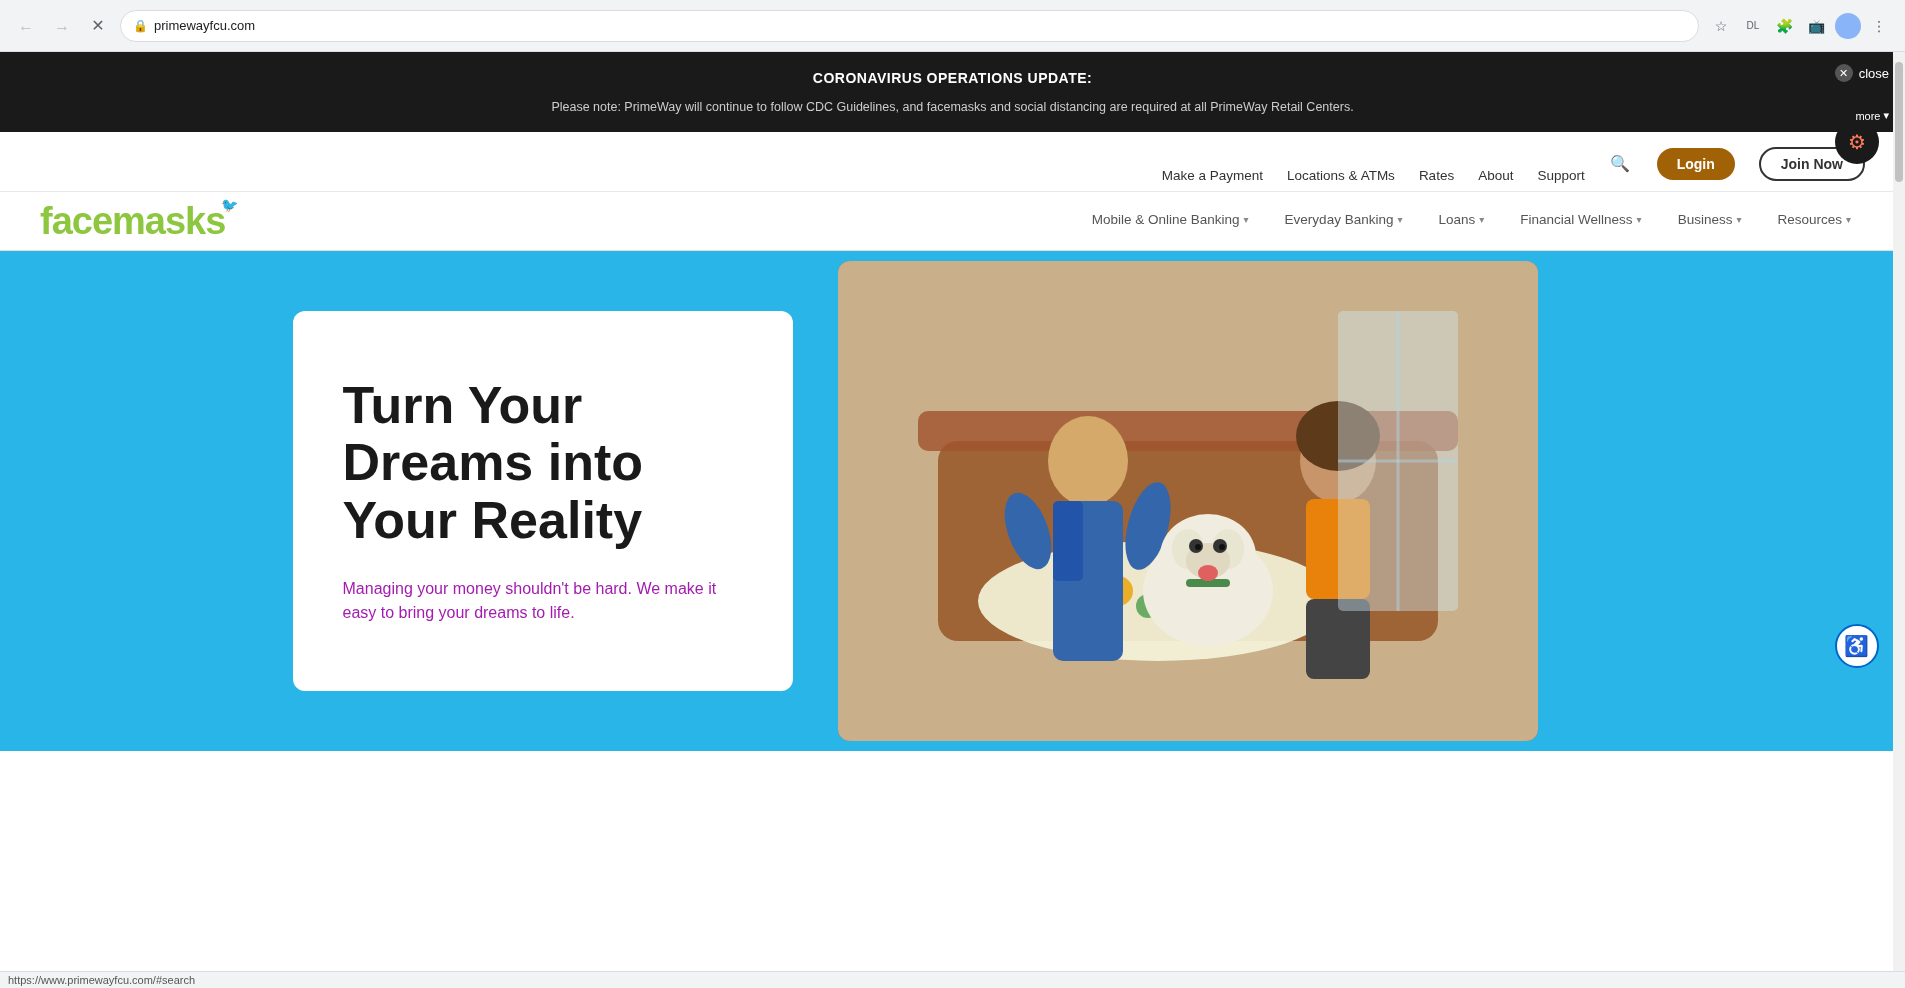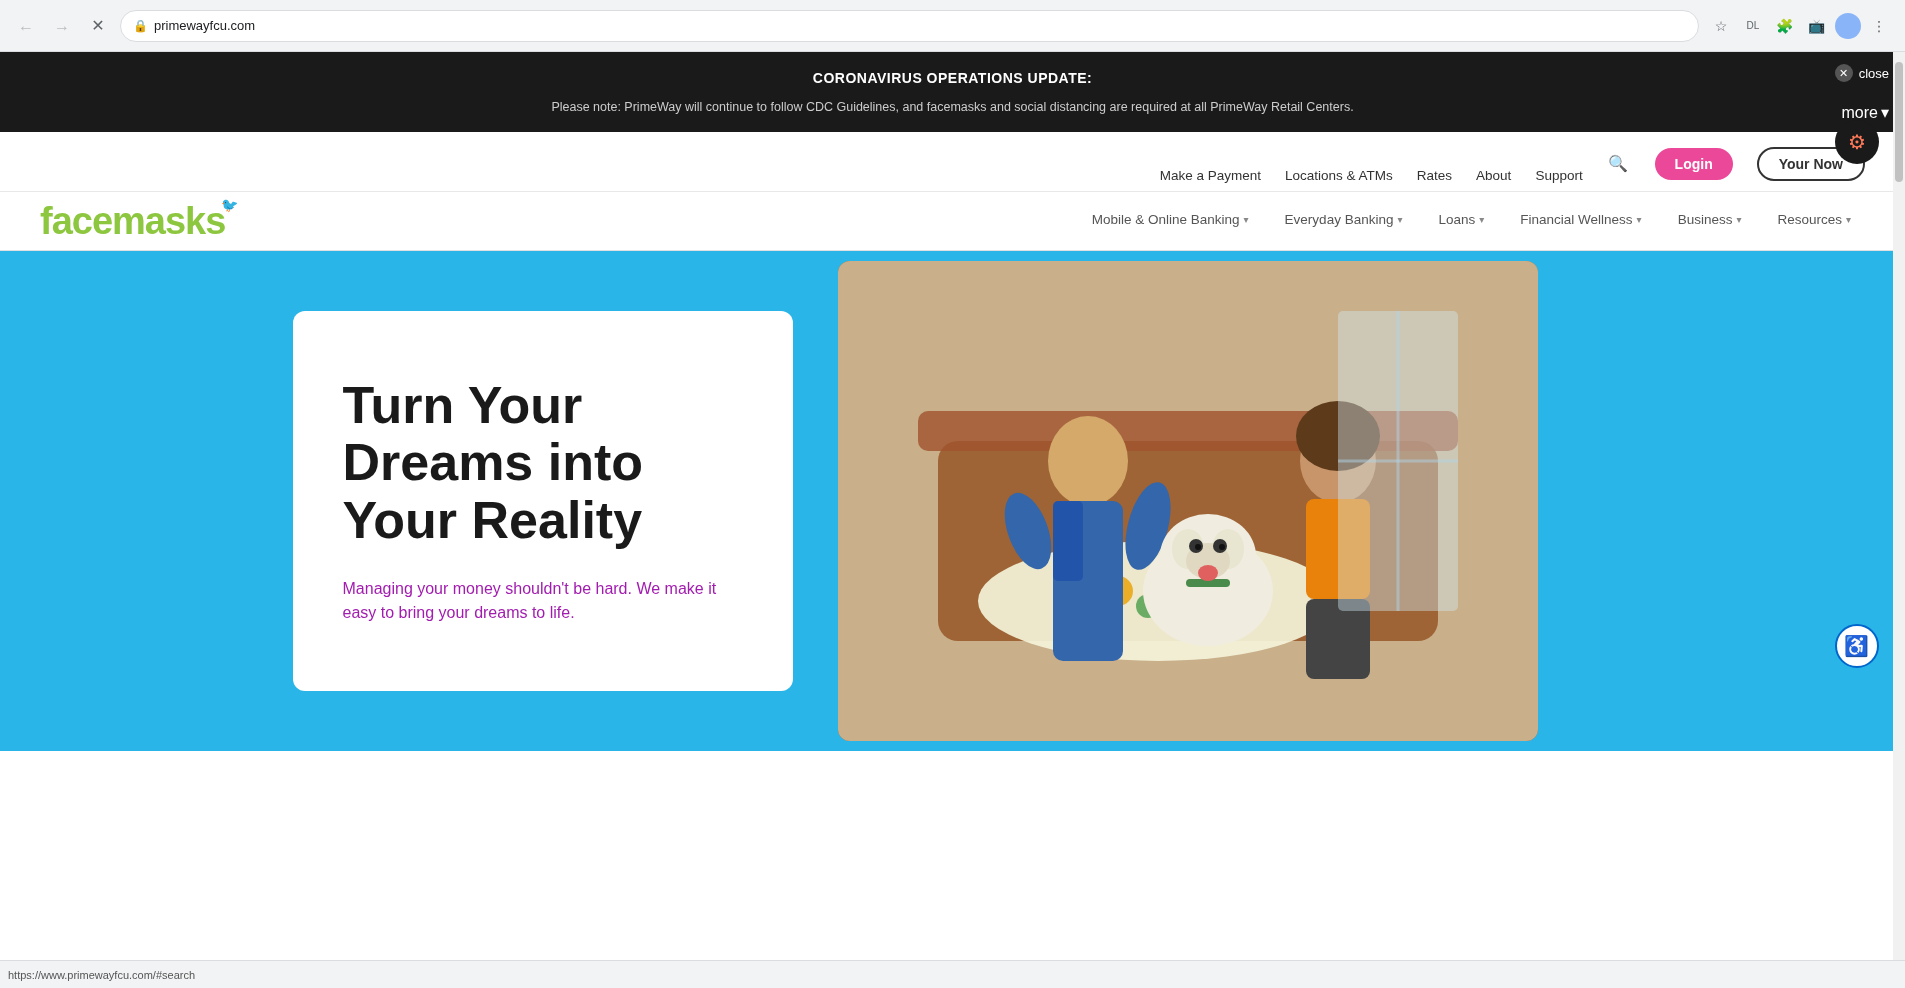--- a/index.html
+++ b/index.html
@@ -104,21 +104,21 @@
       border-radius: 50%;
       background: #555;
       display: flex; align-items: center; justify-content: center;
       font-size: 11px;
     }
     .announcement-more {
       position: absolute;
       right: 16px;
       bottom: 10px;
       color: white;
-      font-size: 16px;
+      font-size: 11px;
       cursor: pointer;
       background: none;
       border: none;
       display: flex;
       align-items: center;
       gap: 3px;
     }
 
     
     .site-header {
@@ -147,21 +147,21 @@
     }
     .search-icon-btn {
       background: none;
       border: none;
       cursor: pointer;
       color: #555;
       font-size: 16px;
       padding: 2px;
     }
     .login-btn {
-      background: #ec4899;
+      background: #a16207;
       color: white;
       border: none;
       border-radius: 20px;
       padding: 8px 20px;
       font-size: 14px;
       font-weight: bold;
       cursor: pointer;
     }
     .join-btn {
       background: white;
@@ -343,21 +343,21 @@
       color: #ff7a59;
       font-size: 20px;
     }
 
     
     .status-bar {
       position: fixed;
       bottom: 0;
       left: 0;
       right: 0;
-      height: 28px;
+      height: 17px;
       background: #f1f3f4;
       font-size: 11px;
       color: #555;
       display: flex;
       align-items: center;
       padding: 0 8px;
       border-top: 1px solid #dadce0;
       z-index: 1000;
     }
   </style>
@@ -410,21 +410,21 @@
       <a class="header-top-link">Make a Payment</a>
       <a class="header-top-link">Locations &amp; ATMs</a>
       <a class="header-top-link">Rates</a>
       <a class="header-top-link">About</a>
       <a class="header-top-link">Support</a>
     </nav>
     <button class="search-icon-btn">
       <span>🔍</span>
     </button>
     <button class="login-btn">Login</button>
-    <button class="join-btn">Your Now</button>
+    <button class="join-btn">Join Now</button>
   </div>
 
   <div class="header-main">
     <div class="logo-area">
       <div class="logo-text">
         <span>facemasks</span>
         <span class="logo-bird">🐦</span>
       </div>
     </div>
     <nav class="main-nav">

